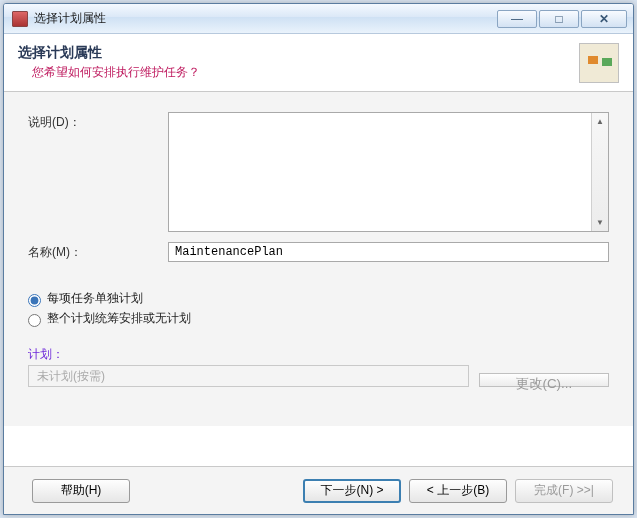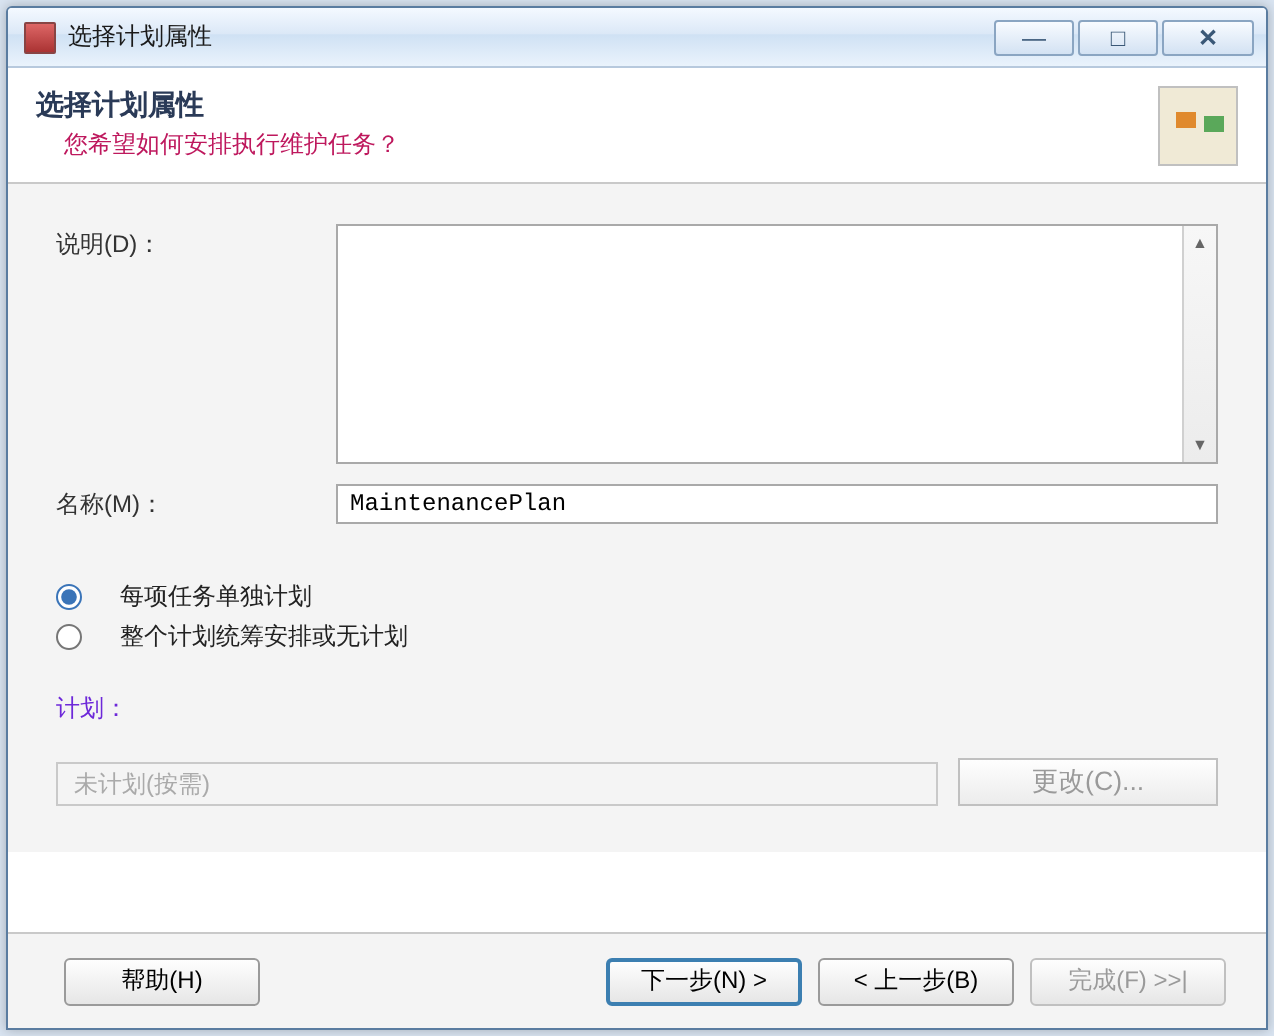--- a/index.html
+++ b/index.html
@@ -97,40 +97,39 @@
   .scrollbar {
     position:absolute; right:0; top:0; width:17px; height:100%;
     border-left:1px solid #d0d0d0;
     background:linear-gradient(#f7f7f7,#ececec);
     display:flex; flex-direction:column;
   }
   .sb-btn { height:17px; display:flex; align-items:center; justify-content:center; color:#666; font-size:8px; cursor:pointer; }
   .sb-track { flex:1; }
 
   .radio-group { margin-top:18px; margin-bottom:12px; }
-  .radio-row { display:flex; align-items:center; gap:19px; margin-bottom:3px; color:#222; cursor:pointer; }
+  .radio-row { display:flex; align-items:flex-end; gap:6px; margin-bottom:3px; color:#222; cursor:pointer; }
   .radio-row input { accent-color:#3a74b8; margin:0; }
 
   .schedule-section { margin-top:4px; }
   .sched-label { color:#6d28d9; margin-bottom:2px; }
   .sched-row { display:flex; gap:10px; align-items:flex-end; }
   .sched-display {
     flex:1; height:22px;
     border:1px solid #c9c9c9;
     background:#f4f4f4;
     color:#aaa;
     padding:2px 8px;
     display:flex; align-items:center;
   }
   .change-btn {
-    width:130px; height:24px;
+    width:130px; height:14px;
     border:1px solid #c9c9c9;
     background:linear-gradient(#fefefe,#ececec);
     color:#999;
-    margin-top:14px;
   }
 
   
   .wizard-footer {
     height:48px;
     background:#f4f4f4;
     border-top:1px solid #c9c9c9;
     display:flex; align-items:center;
     padding:0 20px;
     margin-top:40px;

